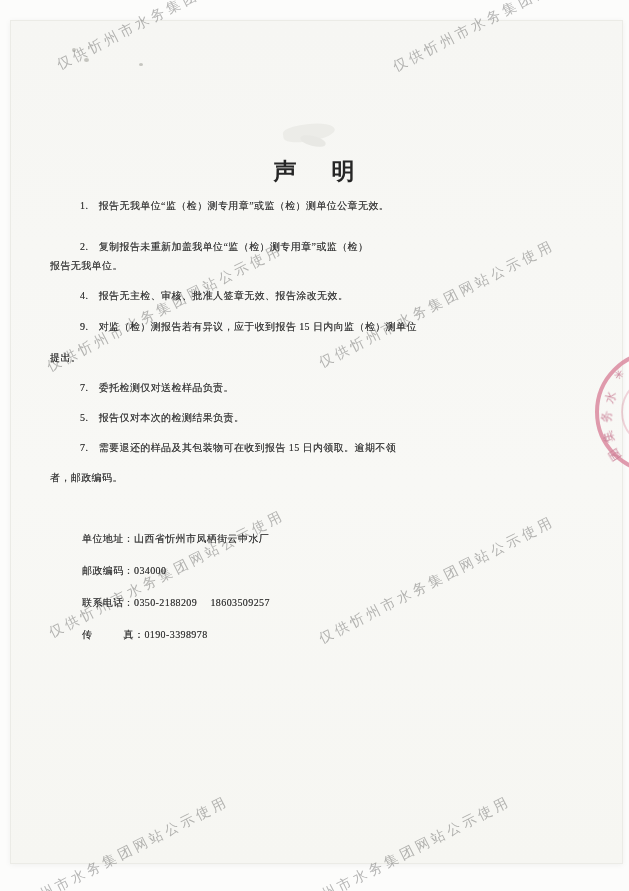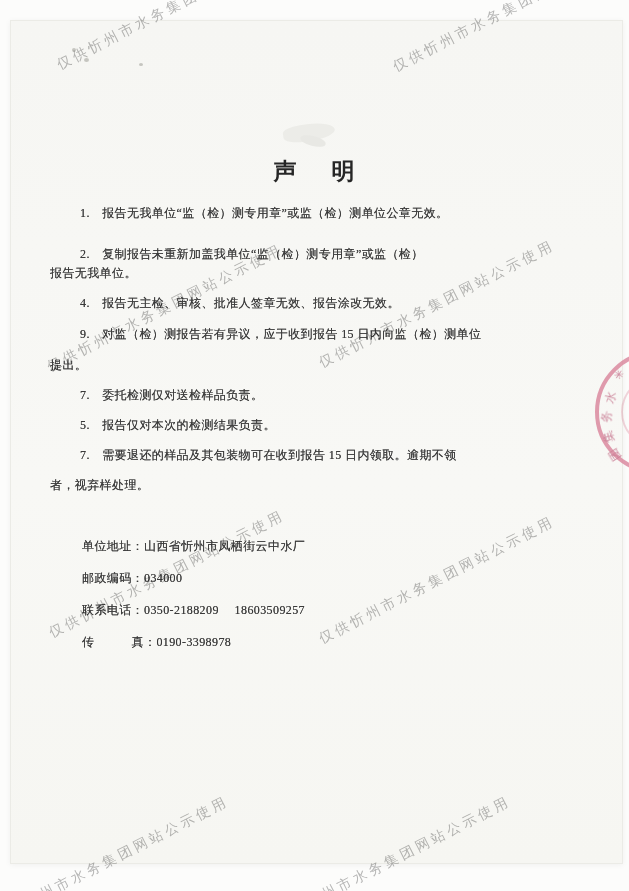--- a/index.html
+++ b/index.html
@@ -15,24 +15,23 @@
     box-shadow:0 1px 6px rgba(0,0,0,.05);
   }
   .title-row{
     position:absolute;top:156px;left:0;width:629px;
     display:flex;justify-content:center;gap:34px;
     font-family:"Liberation Sans","DejaVu Sans",sans-serif;
     font-weight:700;font-size:23px;color:#262626;letter-spacing:1px;
     z-index:3;
   }
   .line{
-    position:absolute;left:50px;font-size:12px;color:#3a3a3a;
+    position:absolute;left:50px;font-size:10px;color:#3a3a3a;
     letter-spacing:.4px;white-space:nowrap;z-index:3;
     text-shadow:0 0 .4px rgba(58,58,58,.8);
-    margin-top:6px;
   }
   .line.ind{left:80px;}
   .contact{left:82px;}
   
   .wm{
     position:absolute;white-space:nowrap;z-index:6;pointer-events:none;
     font-family:"Liberation Sans","DejaVu Sans",sans-serif;
     font-size:14px;letter-spacing:3.5px;color:#9d9d9d;opacity:.72;
     transform:rotate(-27deg);transform-origin:0 0;
     mix-blend-mode:multiply;
@@ -86,21 +85,21 @@
 
 <div class="line ind" style="top:199px;">1.　报告无我单位“监（检）测专用章”或监（检）测单位公章无效。</div>
 <div class="line ind" style="top:240px;">2.　复制报告未重新加盖我单位“监（检）测专用章”或监（检）</div>
 <div class="line" style="top:259px;">报告无我单位。</div>
 <div class="line ind" style="top:289px;">4.　报告无主检、审核、批准人签章无效、报告涂改无效。</div>
 <div class="line ind" style="top:320px;">9.　对监（检）测报告若有异议，应于收到报告 15 日内向监（检）测单位</div>
 <div class="line" style="top:351px;">提出。</div>
 <div class="line ind" style="top:381px;">7.　委托检测仅对送检样品负责。</div>
 <div class="line ind" style="top:411px;">5.　报告仅对本次的检测结果负责。</div>
 <div class="line ind" style="top:441px;text-align:right;">7.　需要退还的样品及其包装物可在收到报告 15 日内领取。逾期不领</div>
-<div class="line" style="top:471px;">者，视弃样处理。</div>
+<div class="line" style="top:471px;">者，邮政编码。</div>
 
 <div class="line contact" style="top:532px;">单位地址：山西省忻州市凤栖街云中水厂</div>
 <div class="line contact" style="top:564px;">邮政编码：034000</div>
 <div class="line contact" style="top:596px;">联系电话：0350-2188209　 18603509257</div>
 <div class="line contact" style="top:628px;">传　　　真：0190-3398978</div>
 
 <div class="stamp-ring"></div>
 <div class="stamp-ring-inner"></div>
 <span class="stamp-glyph" style="left:614px;top:368px;transform:rotate(-55deg);">✳</span>
 <span class="stamp-glyph" style="left:605px;top:389px;transform:rotate(-75deg);">水</span>

